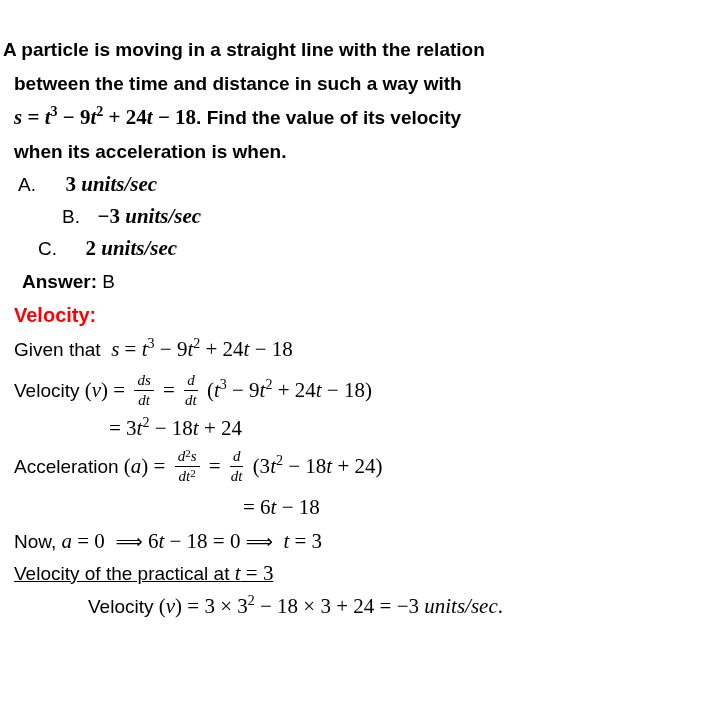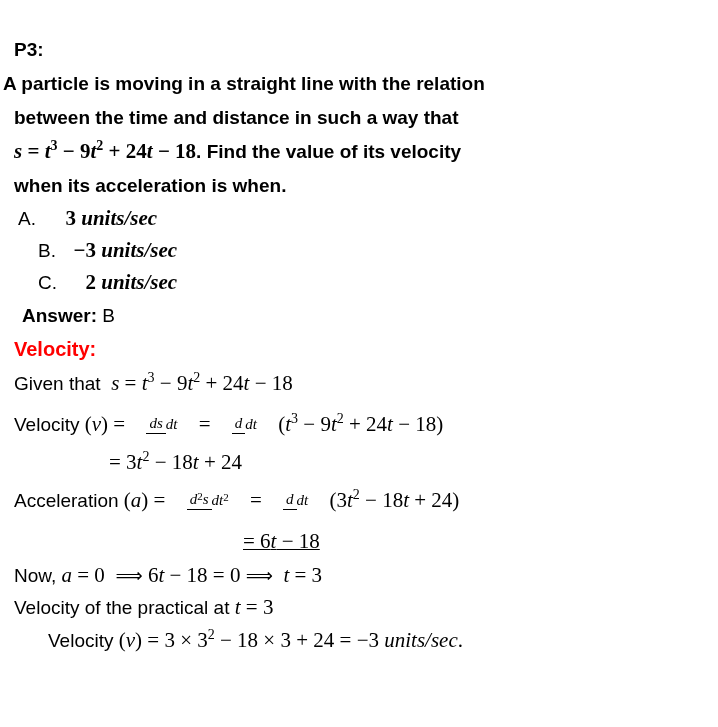--- a/index.html
+++ b/index.html
@@ -23,43 +23,42 @@
   .math-i{font:italic 400 21px "Liberation Serif",serif;}
   .math-bold{font:700 21px "Liberation Serif",serif;}
   .math-bold-i{font:italic 700 21px "Liberation Serif",serif;}
   .math-sup{font:400 14px "Liberation Serif",serif;position:relative;top:-8px;}
   .math-bold-sup{font:700 14px "Liberation Serif",serif;position:relative;top:-8px;}
   .arrow{font:400 19px "DejaVu Sans",sans-serif;}
   
   .opt-letter{font:400 19px "Liberation Sans",sans-serif;display:inline-block;width:25px;}
   .opt-num{display:inline-block;min-width:33px;text-align:right;}
   
-  .frac{display:inline-flex;flex-direction:row;align-items:center;vertical-align:middle;margin:0 16px;transform:translateY(-3px);}
+  .frac{display:inline-flex;flex-direction:column;align-items:center;vertical-align:middle;margin:0 4px;transform:translateY(-3px);}
   .frac .num{display:block;border-bottom:1.6px solid #000;padding:0 3px 1px;line-height:1.05;text-align:center;}
   .frac .den{display:block;padding-top:1px;line-height:1.05;text-align:right;}
   .fr-i{font:italic 400 15px "Liberation Serif",serif;}
   .fr-sup{font:400 11px "Liberation Serif",serif;position:relative;top:-4px;}
 </style>
 </head>
 <body>
 
 <div class="page" style="--page-bg: #ffffff; --ink: #000000; --accent-red: #ff0000;">
   <div id="doc">
-      <div class="line" style="line-height: 34px; height: 34px; padding-left: 14px;"><span class="sans-bold">P3:</span></div>
       <div class="line" style="line-height: 34px; height: 34px; padding-left: 3px;"><span class="sans-bold">A particle is moving in a straight line with the relation</span></div>
-      <div class="line" style="line-height: 34px; height: 34px; padding-left: 14px;"><span class="sans-bold">between the time and distance in such a way that</span></div>
+      <div class="line" style="line-height: 34px; height: 34px; padding-left: 14px;"><span class="sans-bold">between the time and distance in such a way with</span></div>
       <div class="line" style="line-height: 34px; height: 34px; padding-left: 14px;"><span class="math-bold-i">s</span><span class="math-bold"> = </span><span class="math-bold-i">t</span><span class="math-bold-sup">3</span><span class="math-bold"> − 9</span><span class="math-bold-i">t</span><span class="math-bold-sup">2</span><span class="math-bold"> + 24</span><span class="math-bold-i">t</span><span class="math-bold"> − 18</span><span class="sans-bold">. Find the value of its velocity</span></div>
       <div class="line" style="line-height: 34px; height: 34px; padding-left: 14px;"><span class="sans-bold">when its acceleration is when.</span></div>
       <div class="line" style="line-height: 32px; height: 32px; padding-left: 18px;"><span class="opt-letter">A.</span><span class="opt-num math-bold">3</span><span class="math-bold-i"> units/sec</span></div>
-      <div class="line" style="line-height: 32px; height: 32px; padding-left: 38px;"><span class="opt-letter">B.</span><span class="opt-num math-bold">−3</span><span class="math-bold-i"> units/sec</span></div>
+      <div class="line" style="line-height: 32px; height: 32px; padding-left: 38px; margin-left: 24px;"><span class="opt-letter">B.</span><span class="opt-num math-bold">−3</span><span class="math-bold-i"> units/sec</span></div>
       <div class="line" style="line-height: 32px; height: 32px; padding-left: 38px;"><span class="opt-letter">C.</span><span class="opt-num math-bold">2</span><span class="math-bold-i"> units/sec</span></div>
       <div class="line" style="line-height: 34px; height: 34px; padding-left: 22px;"><span class="sans-bold">Answer: </span><span class="sans">B</span></div>
       <div class="line" style="line-height: 34px; height: 34px; padding-left: 14px;"><span class="sans-bold-red">Velocity:</span></div>
       <div class="line" style="line-height: 34px; height: 34px; padding-left: 14px;"><span class="sans">Given that  </span><span class="math-i">s</span><span class="math"> = </span><span class="math-i">t</span><span class="math-sup">3</span><span class="math"> − 9</span><span class="math-i">t</span><span class="math-sup">2</span><span class="math"> + 24</span><span class="math-i">t</span><span class="math"> − 18</span></div>
       <div class="line" style="line-height: 48px; height: 48px; padding-left: 14px;"><span class="sans">Velocity </span><span class="math">(</span><span class="math-i">v</span><span class="math">) = </span><span class="frac"><span class="num"><span class="fr-i">ds</span></span><span class="den"><span class="fr-i">dt</span></span></span><span class="math"> = </span><span class="frac"><span class="num"><span class="fr-i">d</span></span><span class="den"><span class="fr-i">dt</span></span></span><span class="math"> (</span><span class="math-i">t</span><span class="math-sup">3</span><span class="math"> − 9</span><span class="math-i">t</span><span class="math-sup">2</span><span class="math"> + 24</span><span class="math-i">t</span><span class="math"> − 18)</span></div>
       <div class="line" style="line-height: 28px; height: 28px; padding-left: 109px;"><span class="math">= 3</span><span class="math-i">t</span><span class="math-sup">2</span><span class="math"> − 18</span><span class="math-i">t</span><span class="math"> + 24</span></div>
       <div class="line" style="line-height: 48px; height: 48px; padding-left: 14px;"><span class="sans">Acceleration </span><span class="math">(</span><span class="math-i">a</span><span class="math">) = </span><span class="frac"><span class="num"><span class="fr-i">d</span><span class="fr-sup">2</span><span class="fr-i">s</span></span><span class="den"><span class="fr-i">dt</span><span class="fr-sup">2</span></span></span><span class="math"> = </span><span class="frac"><span class="num"><span class="fr-i">d</span></span><span class="den"><span class="fr-i">dt</span></span></span><span class="math"> (3</span><span class="math-i">t</span><span class="math-sup">2</span><span class="math"> − 18</span><span class="math-i">t</span><span class="math"> + 24)</span></div>
-      <div class="line" style="line-height: 34px; height: 34px; padding-left: 243px; text-decoration: underline;"><span class="math">= 6</span><span class="math-i">t</span><span class="math"> − 18</span></div>
+      <div class="line" style="line-height: 34px; height: 34px; padding-left: 243px;"><span class="math">= 6</span><span class="math-i">t</span><span class="math"> − 18</span></div>
       <div class="line" style="line-height: 33px; height: 33px; padding-left: 14px;"><span class="sans">Now, </span><span class="math-i">a</span><span class="math"> = 0  </span><span class="arrow">⟹</span><span class="math"> 6</span><span class="math-i">t</span><span class="math"> − 18 = 0 </span><span class="arrow">⟹</span><span class="math">  </span><span class="math-i">t</span><span class="math"> = 3</span></div>
-      <div class="line" style="line-height: 32px; height: 32px; padding-left: 14px;"><span class="sans">Velocity of the practical at </span><span class="math-i">t</span><span class="math"> = 3</span></div>
-      <div class="line" style="line-height: 34px; height: 34px; padding-left: 48px;"><span class="sans">Velocity </span><span class="math">(</span><span class="math-i">v</span><span class="math">) = 3 × 3</span><span class="math-sup">2</span><span class="math"> − 18 × 3 + 24 = −3 </span><span class="math-i">units/sec</span><span class="math">.</span></div>
+      <div class="line" style="line-height: 32px; height: 32px; padding-left: 14px; text-decoration: underline;"><span class="sans">Velocity of the practical at </span><span class="math-i">t</span><span class="math"> = 3</span></div>
+      <div class="line" style="line-height: 34px; height: 34px; padding-left: 48px; margin-left: 40px;"><span class="sans">Velocity </span><span class="math">(</span><span class="math-i">v</span><span class="math">) = 3 × 3</span><span class="math-sup">2</span><span class="math"> − 18 × 3 + 24 = −3 </span><span class="math-i">units/sec</span><span class="math">.</span></div>
     </div>
 </div>
 
 </body></html>

